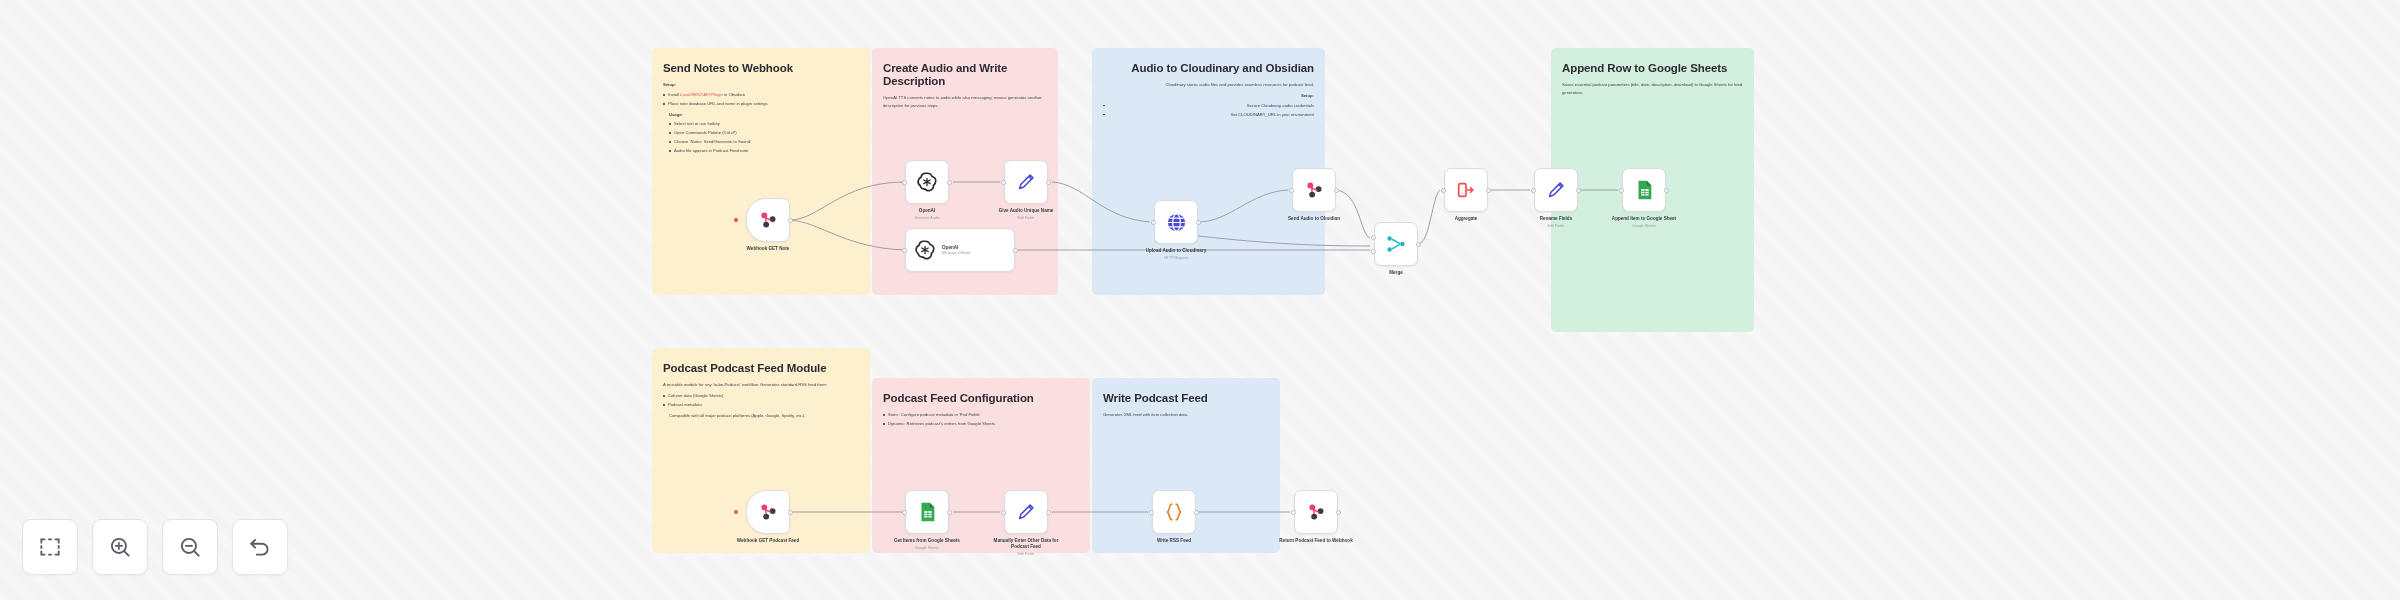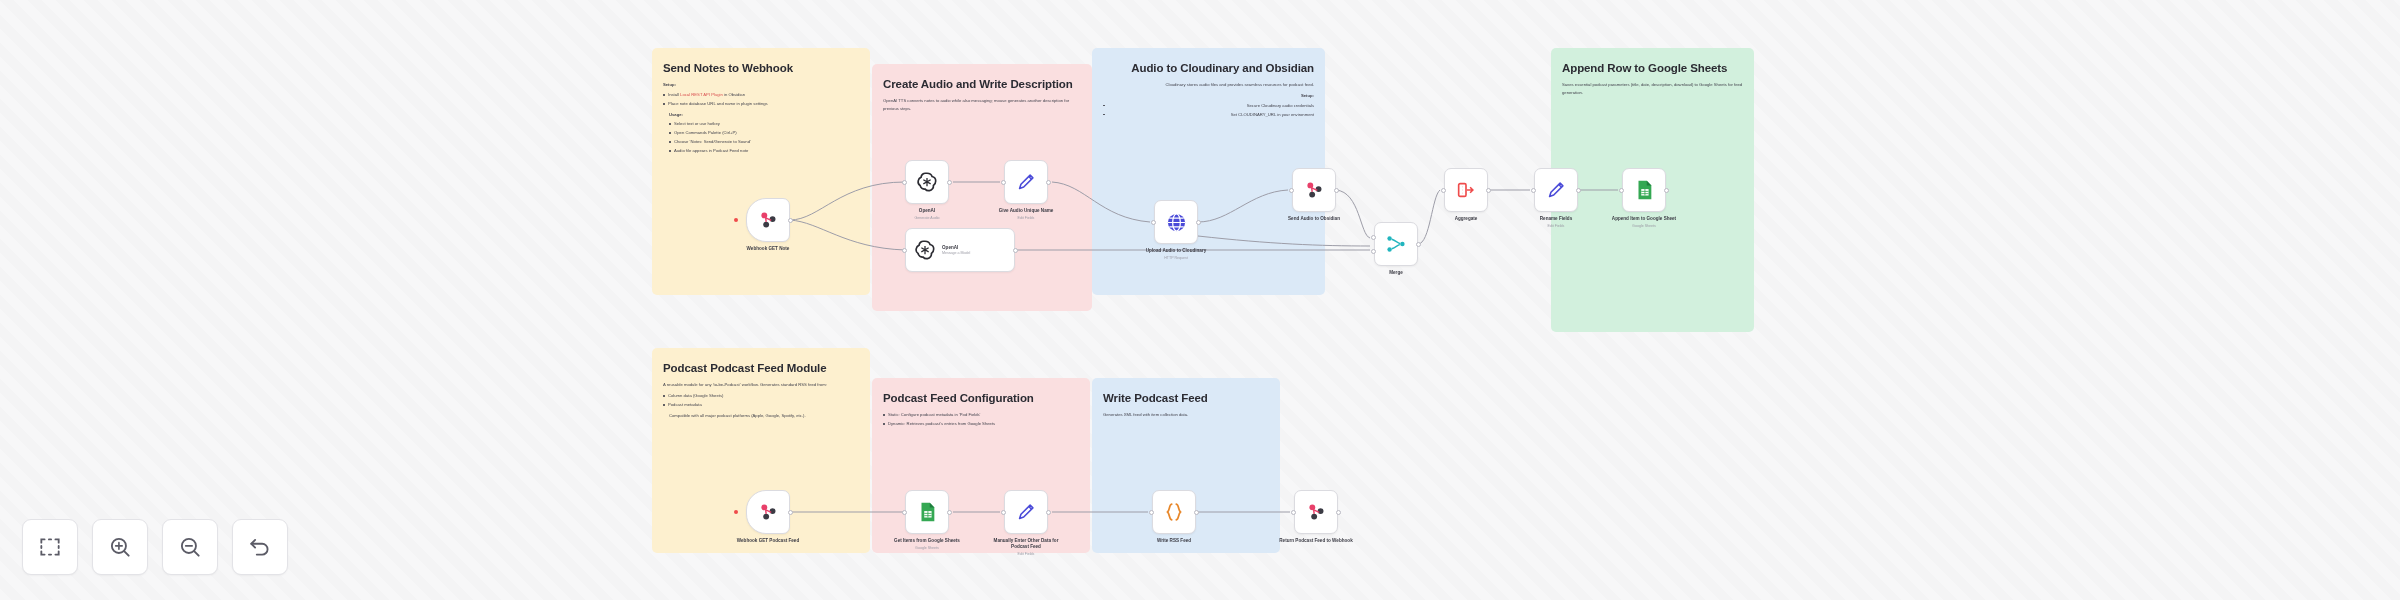--- a/index.html
+++ b/index.html
@@ -113,21 +113,21 @@
       <span class="lbl indent">Usage:</span>
       <ul class="indent">
         <li>Select text or use hotkey</li>
         <li>Open Commands Palette (Ctrl+P)</li>
         <li>Choose 'Notes: Send/Generate to Sound'</li>
         <li>Audio file appears in Podcast Feed note</li>
       </ul>
     </div>
   </div>
 
-  <div class="sticky" style="left:872px; top:64px; width:220px; height:247px; background:#fadfe0;">
+  <div class="sticky" style="left:872px; top:48px; width:186px; height:247px; background:#fadfe0;">
     <h3>Create Audio and Write Description</h3>
     <div class="note-body">
       <p>OpenAI TTS converts notes to audio while also messaging; mouse generates another description for previous steps.</p>
     </div>
   </div>
 
   <div class="sticky" style="left:1092px; top:48px; width:233px; height:247px; background:#dbe9f7;text-align:right;">
     <h3>Audio to Cloudinary and Obsidian</h3>
     <div class="note-body">
       <p>Cloudinary stores audio files and provides seamless resources for podcast feed.</p>

